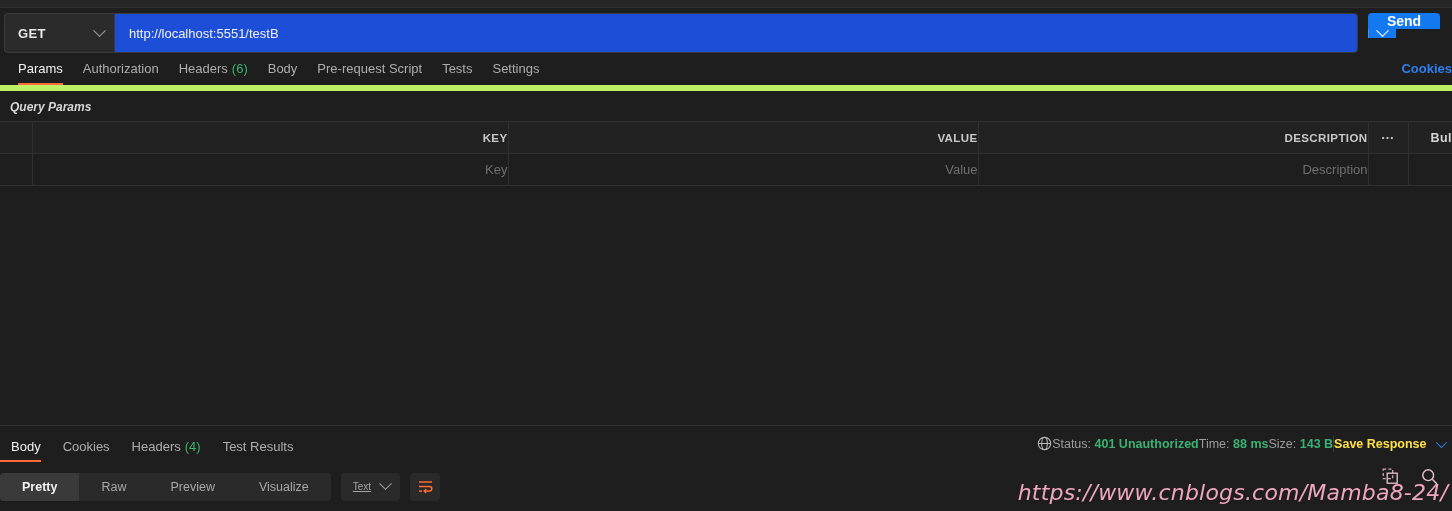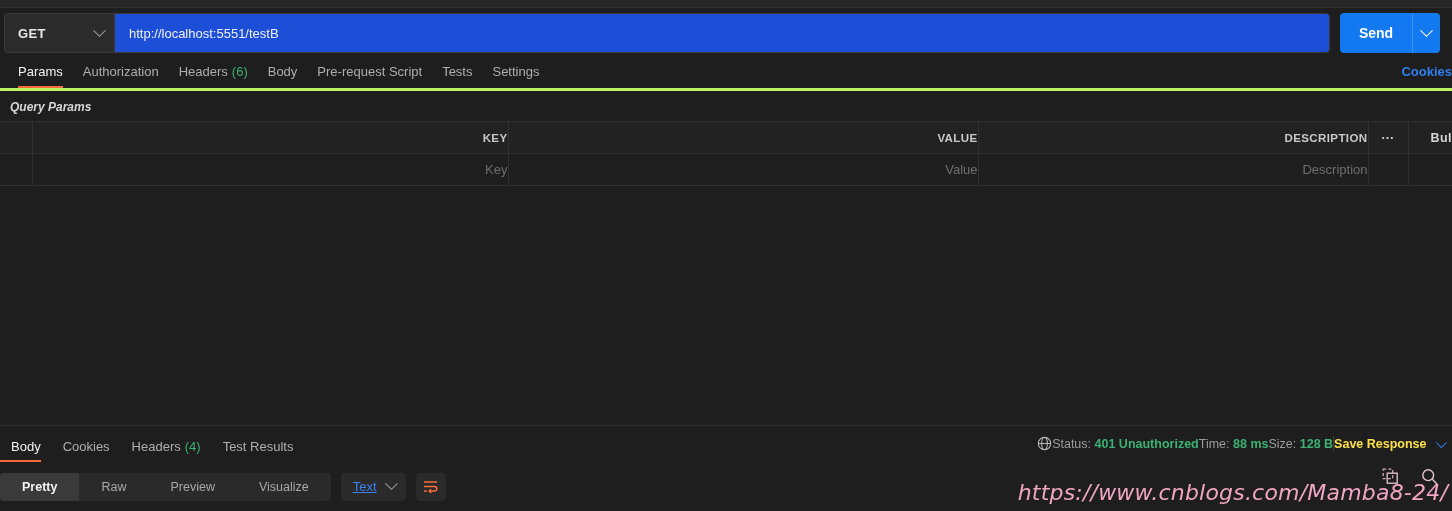--- a/index.html
+++ b/index.html
@@ -38,40 +38,40 @@
     background: #1d4ed8;
     border: 1px solid #3a3a3a;
     border-radius: 0 4px 4px 0;
     color: #f0f0f0; font-size: 13px;
     padding: 0 14px;
     font-family: "Liberation Sans", sans-serif;
     outline: none;
   }
   .send-wrap {
     display: flex; align-items: stretch; margin-left: 10px;
-    height: 40px; border-radius: 4px; overflow: hidden;
+    height: 40px; border-radius: 4px; overflow: hidden; flex-direction: column;
   }
   .send-btn {
     display: flex; align-items: center; justify-content: center;
     width: 72px; background: #1279f1; color: #fff;
     font-size: 14px; font-weight: bold; cursor: pointer;
     border: none; font-family: "Liberation Sans", sans-serif;
   }
   .send-caret {
     display: flex; align-items: center; justify-content: center;
     width: 28px; background: #1279f1; cursor: pointer;
     border-left: 1px solid #3a92f5;
   }
   .send-caret .chev { border-color: #ffffff; }
 
   
   .req-tabs {
     position: relative; display: flex; align-items: flex-end;
     height: 33px; padding: 0 8px 0 8px;
-    border-bottom: 3px solid #bef264;
+    border-bottom: 6px solid #bef264;
   }
   .tab {
     position: relative; padding: 0 10px 9px 10px;
     color: #aeaeae; font-size: 13px; cursor: pointer; white-space: nowrap;
   }
   .tab.active { color: #f2f2f2; }
   .tab.active::after {
     content: ""; position: absolute; left: 10px; right: 10px; bottom: 0;
     height: 2px; background: #ff6c37;
   }
@@ -140,21 +140,21 @@
   .seg-item {
     display: flex; align-items: center; padding: 0 22px;
     color: #a8a8a8; font-size: 12.5px; cursor: pointer;
   }
   .seg-item.active { background: #3a3a3a; color: #f2f2f2; font-weight: bold; }
   .fmt-select {
     display: flex; align-items: center; gap: 10px;
     height: 28px; margin-left: 10px; padding: 0 10px 0 12px;
     background: #2a2a2a; border-radius: 4px; cursor: pointer;
   }
-  .fmt-label { color: #3b82f6; font-size: 13px; text-decoration: underline; }
+  .fmt-label { color: #a3a3a3; font-size: 10px; text-decoration: underline; }
   .wrap-btn {
     display: flex; align-items: center; justify-content: center;
     width: 30px; height: 28px; margin-left: 10px;
     background: #2a2a2a; border-radius: 4px; cursor: pointer;
   }
 
   
   .watermark {
     position: absolute; right: 4px; bottom: 6px;
     color: #f0a6c0; font-size: 22px; letter-spacing: .2px;
@@ -264,21 +264,21 @@
       <div class="stat">
         <span>Status:</span>
         <b>401 Unauthorized</b>
       </div>
       <div class="stat">
         <span>Time:</span>
         <b>88 ms</b>
       </div>
       <div class="stat">
         <span>Size:</span>
-        <b>128 B</b>
+        <b>143 B</b>
       </div>
       <div class="vsep"></div>
       <div class="save-resp">
         <span>Save Response</span>
         <span class="save-caret"></span>
       </div>
     </div>
   </div>
 
   <div class="viewer-bar">

